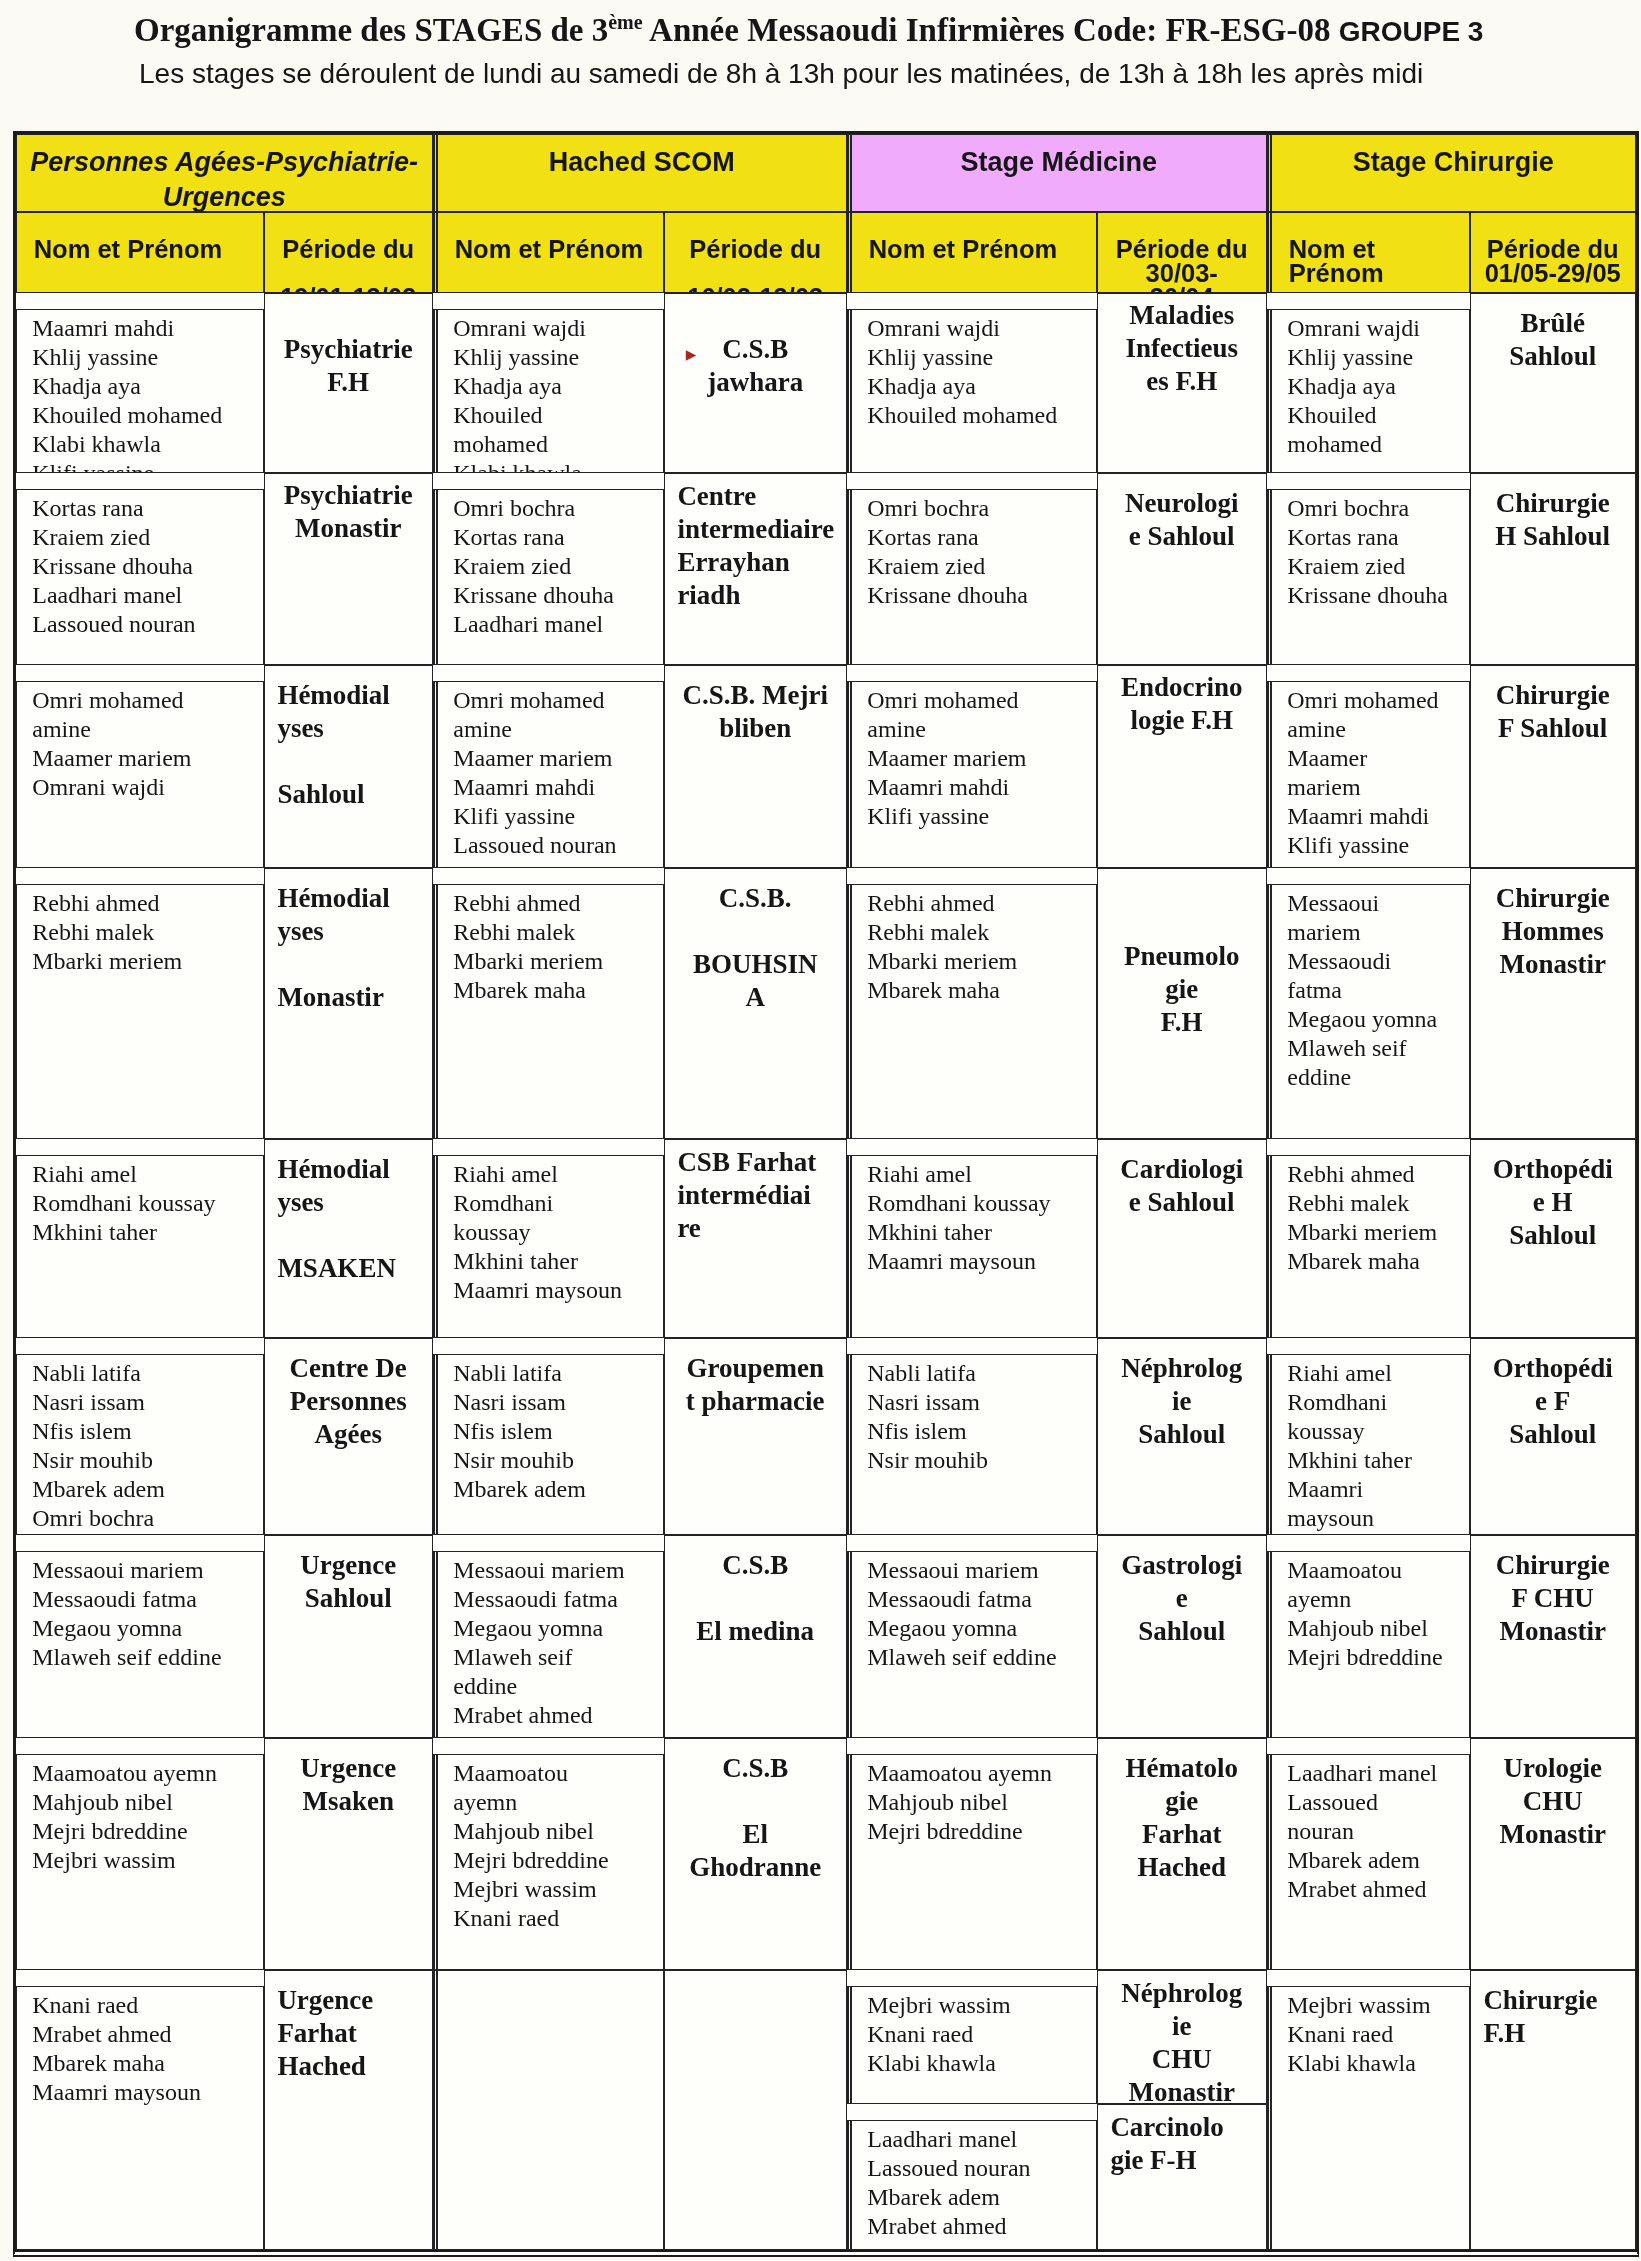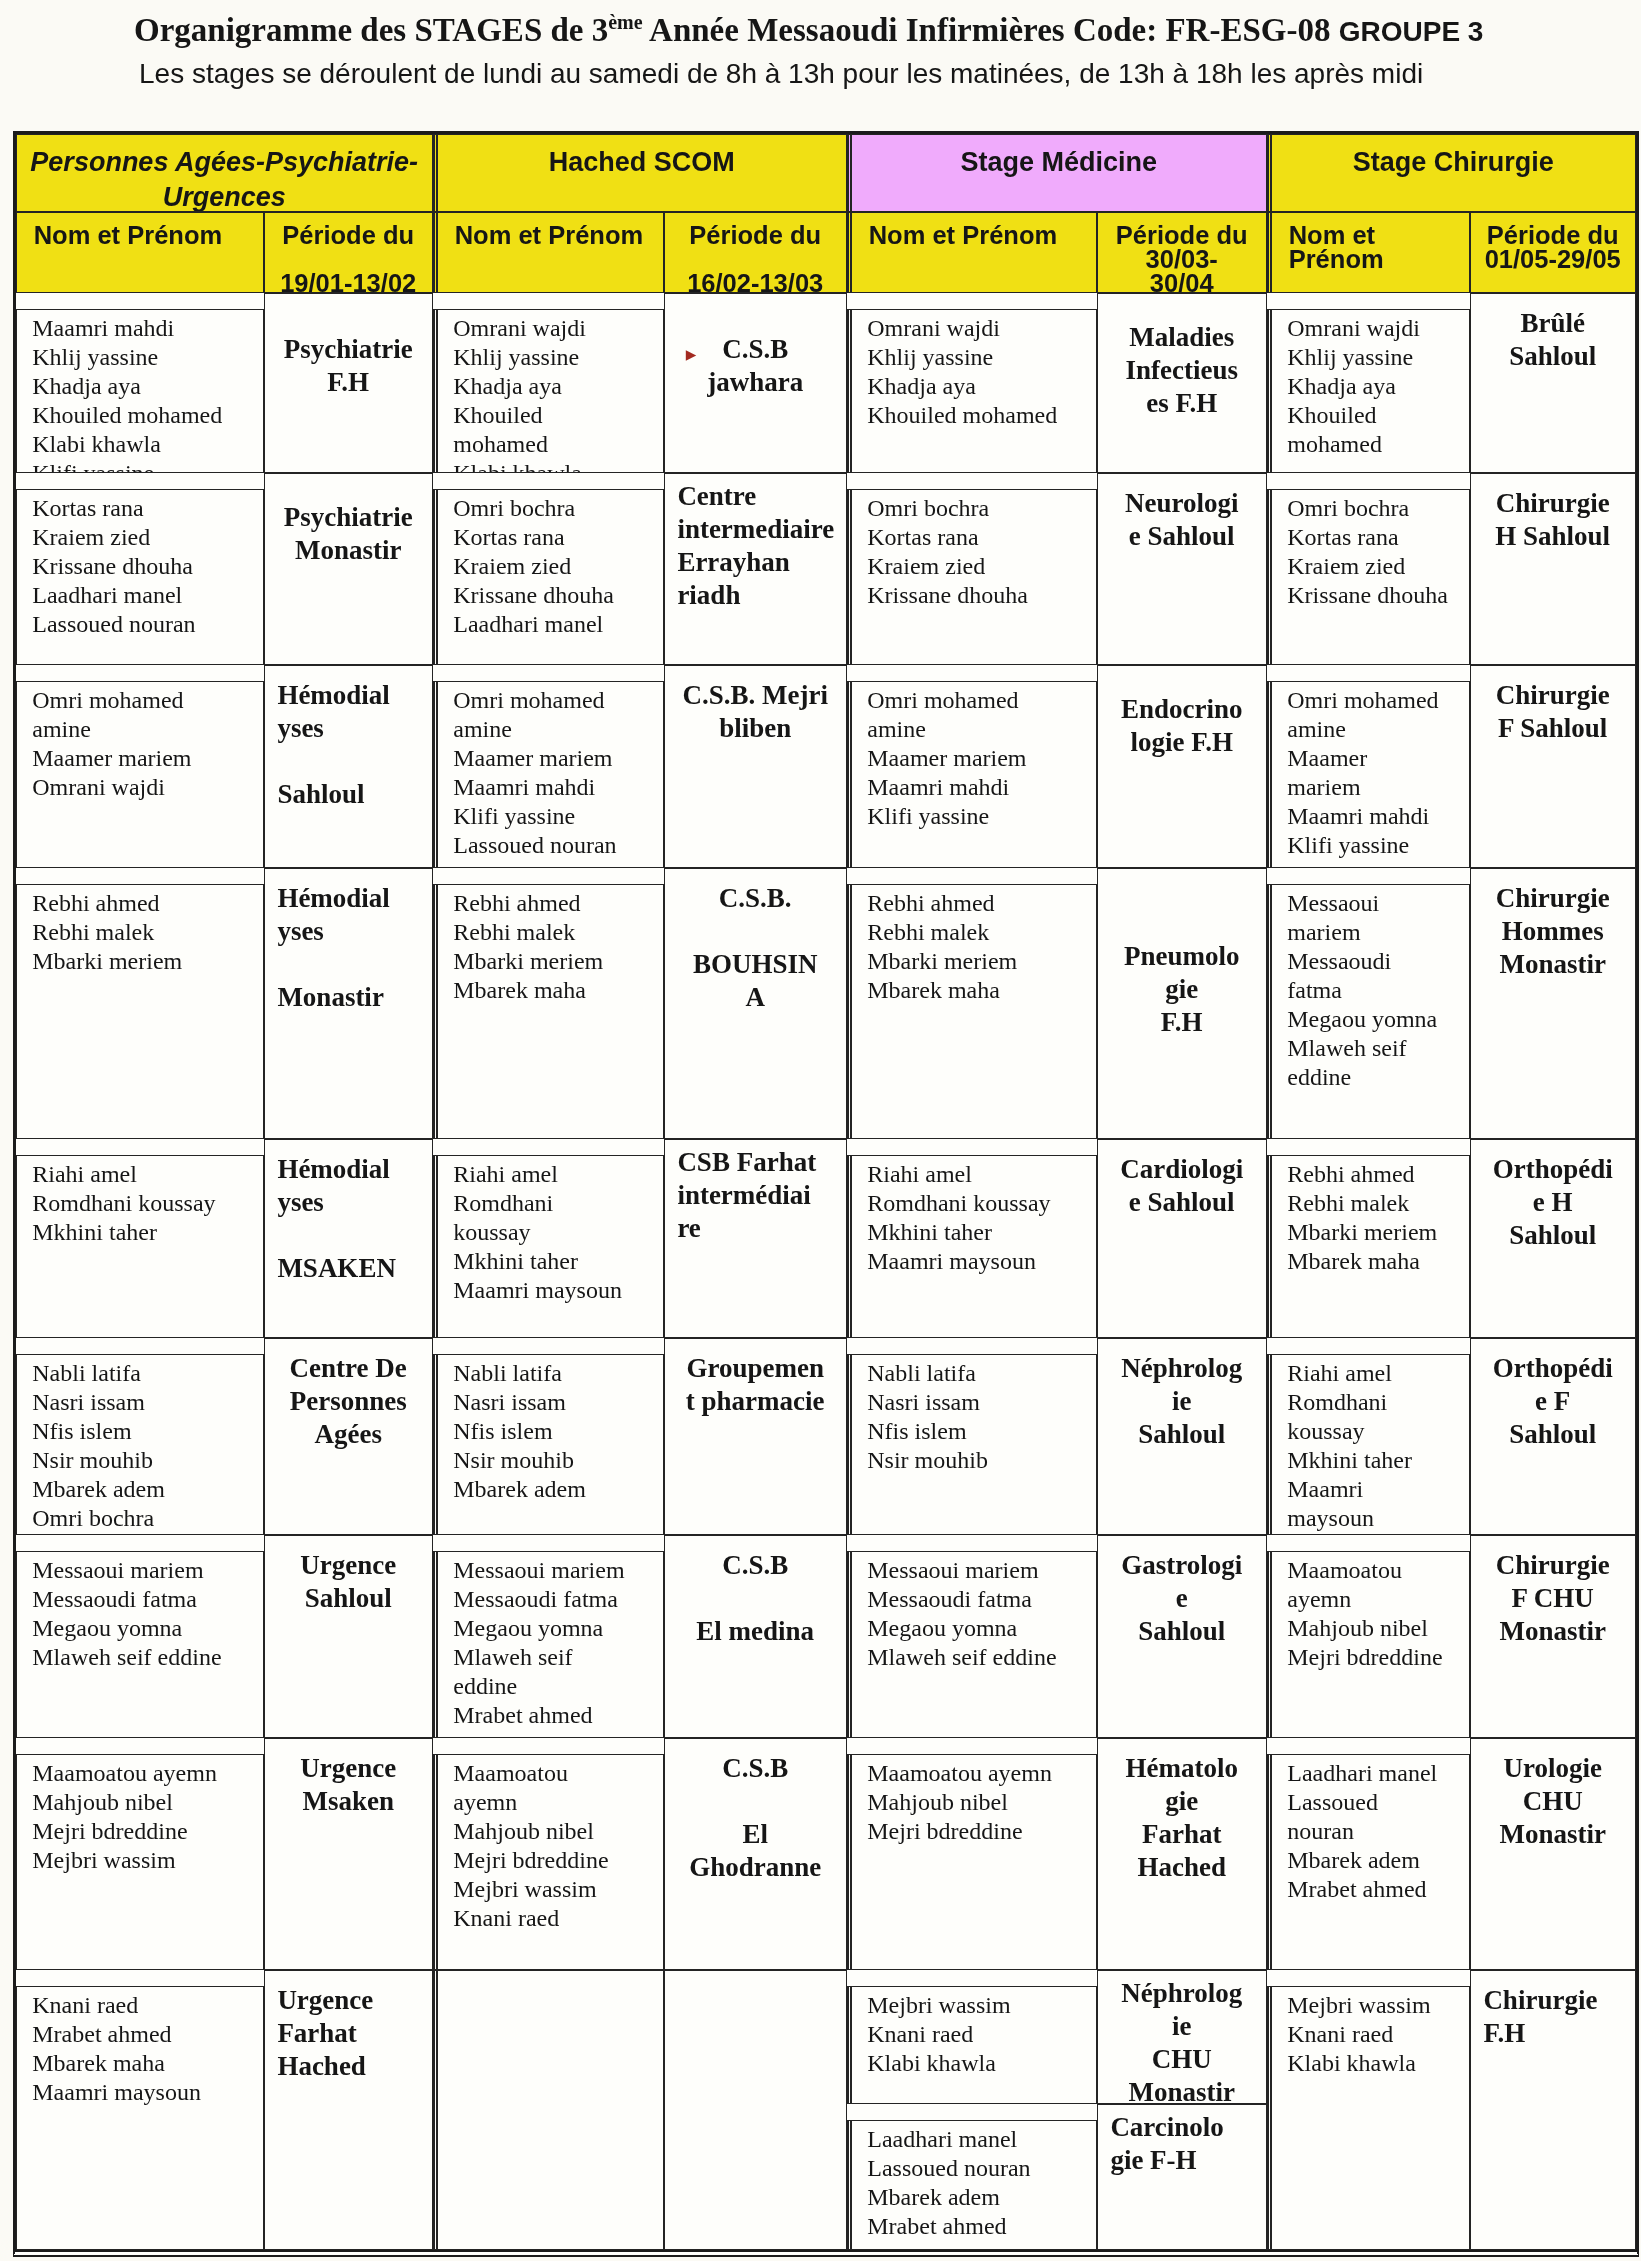--- a/index.html
+++ b/index.html
@@ -33,29 +33,29 @@
     border:1.4px solid #242424;
     overflow:hidden;box-sizing:border-box;
     background:#FEFEFB;
   }
   .gs{border-left:5px double #242424;}
   .head{
     font-family:"Liberation Sans", sans-serif;font-weight:700;
     text-align:center;
   }
   .group-title{font-size:27px;line-height:35px;padding-top:10px;white-space:pre-line;}
-  .sub{font-size:25.5px;line-height:24px;padding-top:10px;white-space:pre-line;}
+  .sub{font-size:25.5px;line-height:24px;padding-top:24px;white-space:pre-line;}
   .sub-nom{text-align:left;padding-left:17px;}
   .names{
     font-size:24px;line-height:29px;
     padding:4.2px 7px 0 15.6px;white-space:pre-line;text-align:left;margin-top:16px;
   }
   .service{
     font-weight:700;font-size:27px;line-height:33px;
-    text-align:center;padding-top:27px;white-space:pre-line;
+    text-align:center;padding-top:5px;white-space:pre-line;
   }
   .service.left{text-align:left;padding-left:12.7px;}
   .pt0{padding-top:5.7px;}
   .pt1{padding-top:12.7px;}
   .pt3{padding-top:39px;}
   .pt4{padding-top:71px;}
   .rel{position:relative;}
   .marker{
     position:absolute;left:21px;top:44px;
     color:#A32A20;font-size:21px;font-weight:400;

